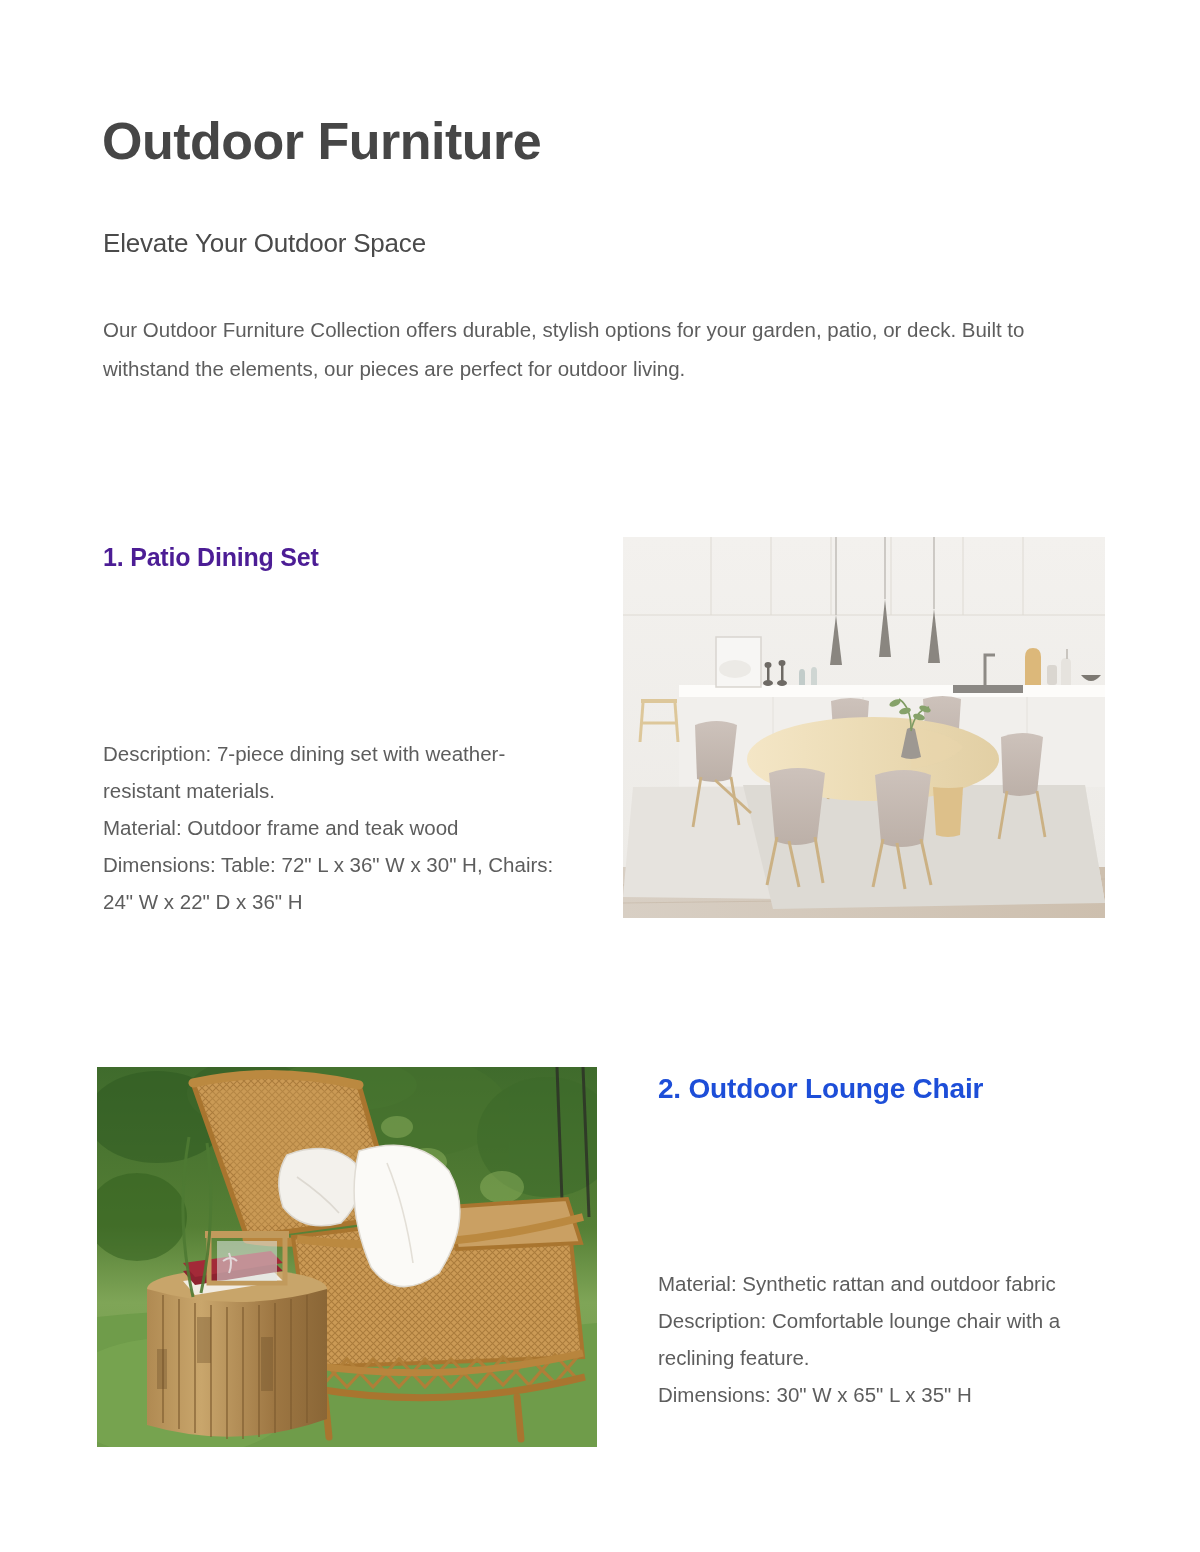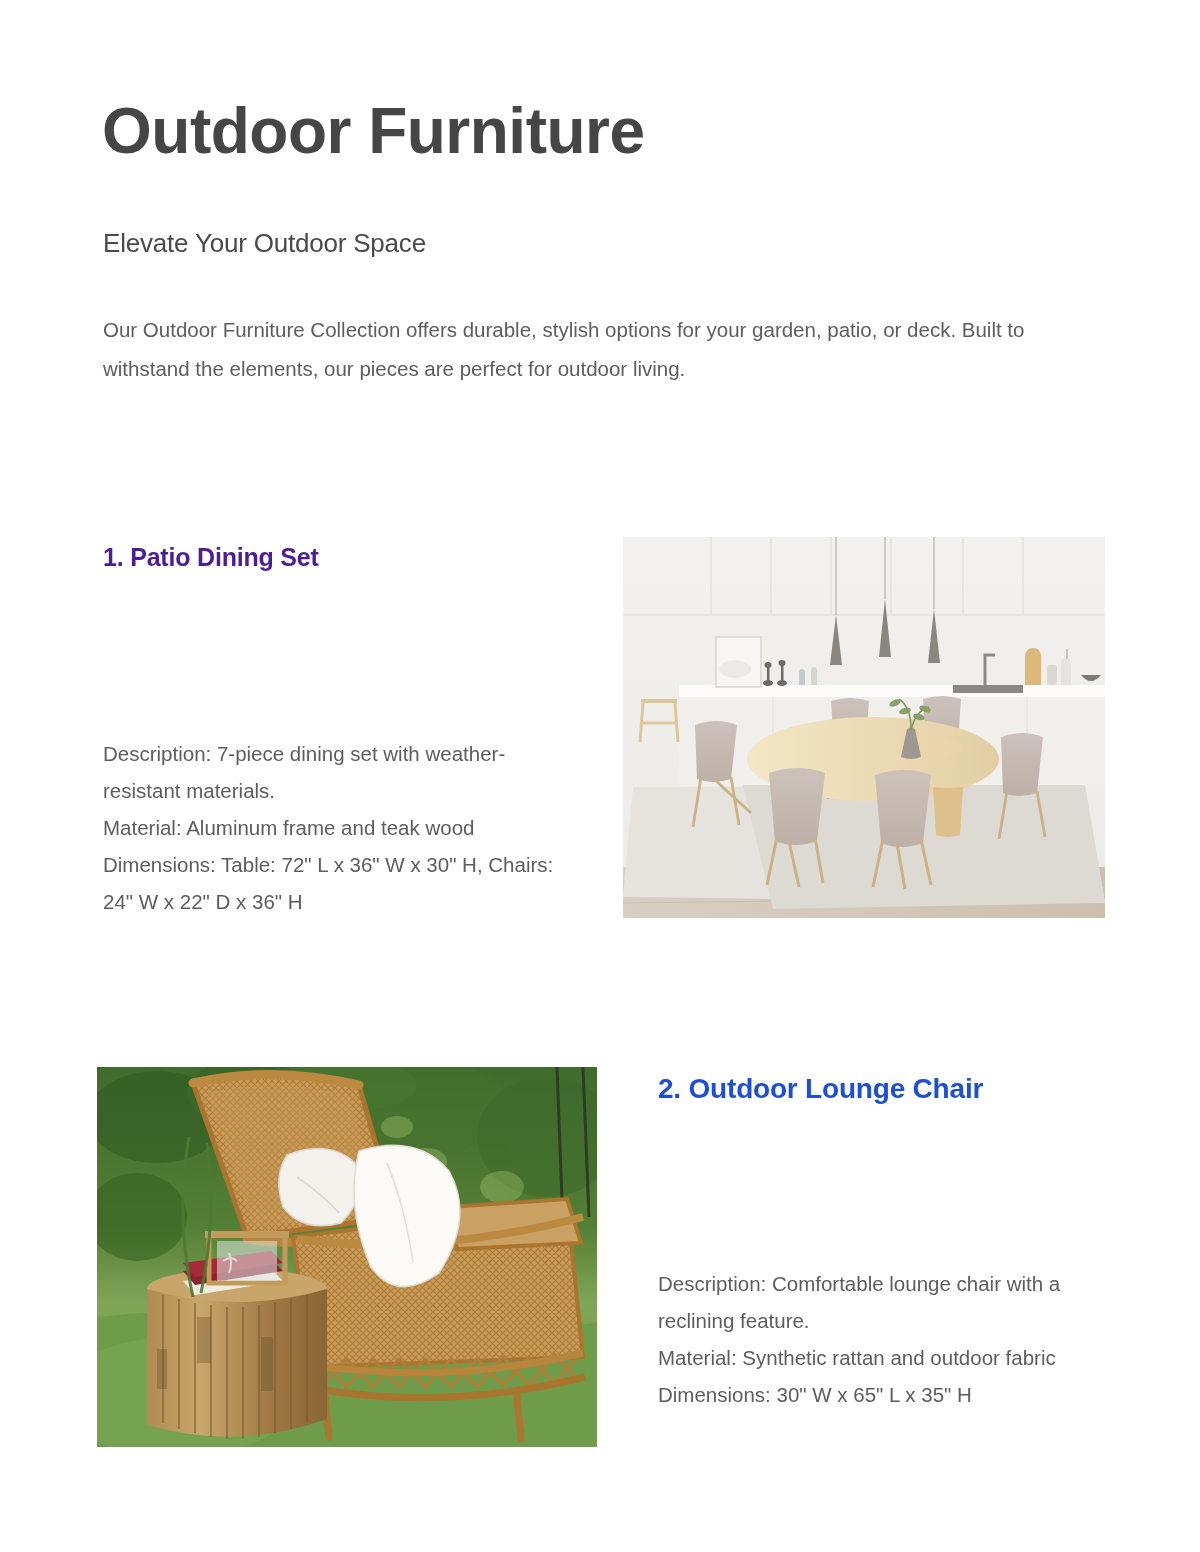--- a/index.html
+++ b/index.html
@@ -14,22 +14,22 @@
     width: 1200px;
     height: 1552px;
     background: #ffffff;
     overflow: hidden;
   }
 
   
   .doc-title {
     position: absolute;
     left: 102px;
-    top: 95px;
-    font-size: 64px;
+    top: 112px;
+    font-size: 52px;
     font-weight: bold;
     color: #464646;
     letter-spacing: -0.5px;
     line-height: 1.15;
   }
   .doc-subtitle {
     position: absolute;
     left: 103px;
     top: 228px;
     font-size: 26px;
@@ -112,21 +112,21 @@
   <h1 class="doc-title">Outdoor Furniture</h1>
 
   <h2 class="doc-subtitle">Elevate Your Outdoor Space</h2>
 
   <p class="intro">Our Outdoor Furniture Collection offers durable, stylish options for your garden, patio, or deck. Built to withstand the elements, our pieces are perfect for outdoor living.</p>
 
   <h3 class="h2-one">1. Patio Dining Set</h3>
 
   <div class="desc-one">
     <span class="desc-line">Description: 7-piece dining set with weather-resistant materials.</span>
-    <span class="desc-line">Material: Aluminum frame and teak wood</span>
+    <span class="desc-line">Material: Outdoor frame and teak wood</span>
     <span class="desc-line">Dimensions: Table: 72" L x 36" W x 30" H, Chairs: 24" W x 22" D x 36" H</span>
   </div>
 
   <div class="figure" id="fig-dining">
     <svg viewBox="0 0 482 381" preserveAspectRatio="none">
       <defs>
         <linearGradient id="wallG" x1="0" y1="0" x2="0" y2="1">
           <stop offset="0%" stop-color="#f3f1ee"></stop>
           <stop offset="100%" stop-color="#eceae6"></stop>
         </linearGradient>
@@ -271,22 +271,22 @@
         <line x1="260" y1="302" x2="250" y2="350"></line>
           <line x1="298" y1="302" x2="308" y2="348"></line>
         <line x1="274" y1="306" x2="282" y2="352"></line>
       </g>
     </svg>
   </div>
 
   <h3 class="h2-two">2. Outdoor Lounge Chair</h3>
 
   <div class="desc-two">
+    <span class="desc-line">Material: Synthetic rattan and outdoor fabric</span>
     <span class="desc-line">Description: Comfortable lounge chair with a reclining feature.</span>
-    <span class="desc-line">Material: Synthetic rattan and outdoor fabric</span>
     <span class="desc-line">Dimensions: 30" W x 65" L x 35" H</span>
   </div>
 
   <div class="figure" id="fig-lounge">
     <svg viewBox="0 0 500 380" preserveAspectRatio="none">
       <defs>
         <linearGradient id="gardenG" x1="0" y1="0" x2="0" y2="1">
           <stop offset="0%" stop-color="#3f6b2c"></stop>
           <stop offset="42%" stop-color="#557f35"></stop>
           <stop offset="62%" stop-color="#7fa557"></stop>

